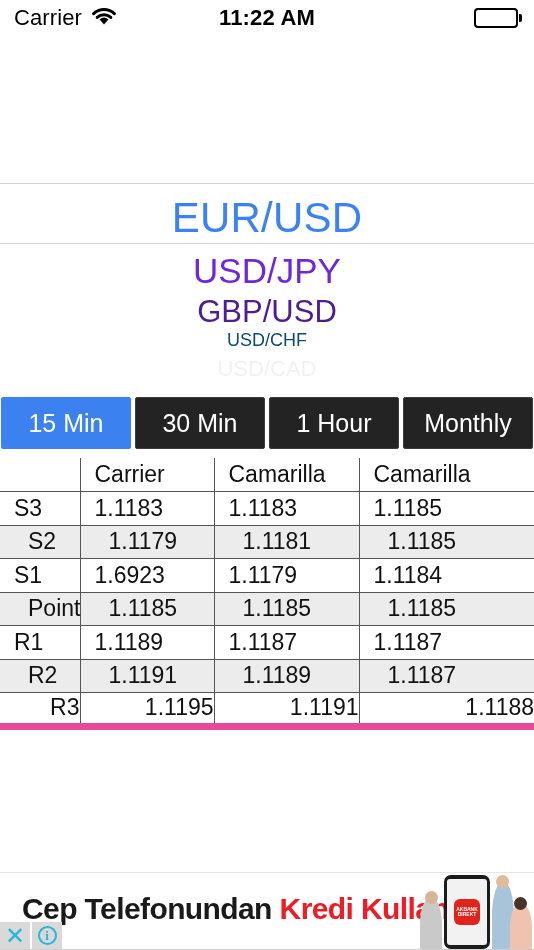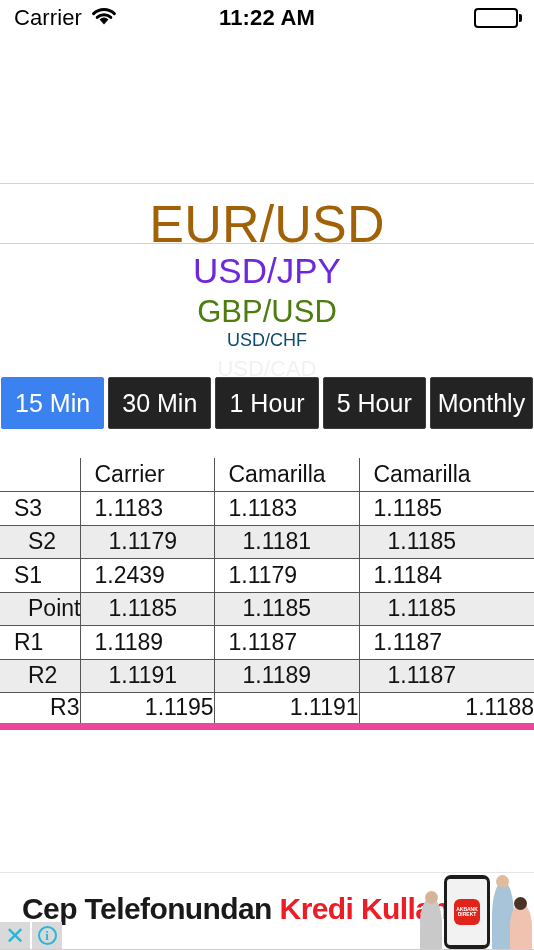--- a/index.html
+++ b/index.html
@@ -40,29 +40,29 @@
   }
   .picker-band-top, .picker-band-bot {
     position:absolute; left:0; width:534px; height:1px; background:#d3d3d3;
   }
   .picker-band-top { top:147px; }
   .picker-band-bot { top:207px; }
   .picker-row {
     position:absolute; left:0; width:534px; text-align:center;
     font-weight:400; white-space:nowrap;
   }
-  .pr-selected { top:158px;  font-size:52px; color:#a16207; letter-spacing:.2px; }
+  .pr-selected { top:158px;  font-size:42px; color:#3b82f6; letter-spacing:.2px; }
   .pr-n1       { top:215px;  font-size:35px; color:#6d28d9; }
-  .pr-n2       { top:258px;  font-size:31px; color:#4d7c0f; }
+  .pr-n2       { top:258px;  font-size:31px; color:#4c1d95; }
   .pr-n3       { top:294px;  font-size:18px; color:#0c4a6e; }
   .pr-n4       { top:320px;  font-size:22px; color:#f1f1f1; }
 
   
   .segments {
-    position:absolute; top:377px; left:0; width:534px; height:52px;
+    position:absolute; top:397px; left:0; width:534px; height:52px;
     display:flex; gap:4px; padding:0 1px;
   }
   .seg {
     flex:1 1 0; display:flex; align-items:center; justify-content:center;
     font-size:25px; color:#ffffff; background:#232323;
     border:1px solid #3d3d3d; border-radius:2px; cursor:pointer;
     user-select:none; white-space:nowrap;
   }
   .seg.active { background:#3b82f0; border-color:#3b82f0; }
 
@@ -160,21 +160,20 @@
     <div class="picker-row pr-n1">USD/JPY</div>
     <div class="picker-row pr-n2">GBP/USD</div>
     <div class="picker-row pr-n3">USD/CHF</div>
     <div class="picker-row pr-n4">USD/CAD</div>
   </div>
 
   <div class="segments">
     <div class="seg active">15 Min</div>
     <div class="seg">30 Min</div>
     <div class="seg">1 Hour</div>
-    <div class="seg">5 Hour</div>
     <div class="seg">Monthly</div>
   </div>
 
   <table class="pivot-table">
     <colgroup>
         <col class="c0">
         <col class="c1">
         <col class="c2">
         <col class="c3">
       </colgroup>
@@ -194,21 +193,21 @@
         <td class="sep">1.1185</td>
       </tr>
       <tr class="body alt">
         <td>S2</td>
         <td class="sep">1.1179</td>
         <td class="sep">1.1181</td>
         <td class="sep">1.1185</td>
       </tr>
       <tr class="body">
         <td>S1</td>
-        <td class="sep">1.2439</td>
+        <td class="sep">1.6923</td>
         <td class="sep">1.1179</td>
         <td class="sep">1.1184</td>
       </tr>
       <tr class="body alt">
         <td>Point</td>
         <td class="sep">1.1185</td>
         <td class="sep">1.1185</td>
         <td class="sep">1.1185</td>
       </tr>
       <tr class="body">

